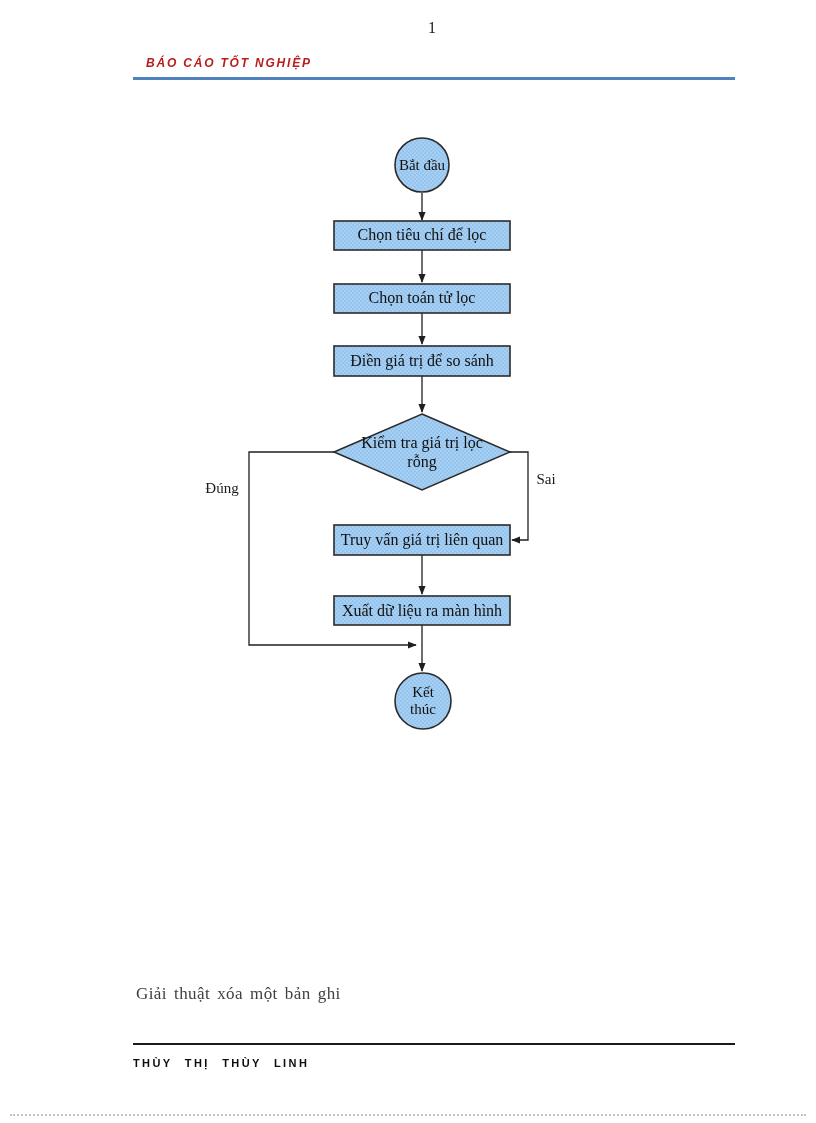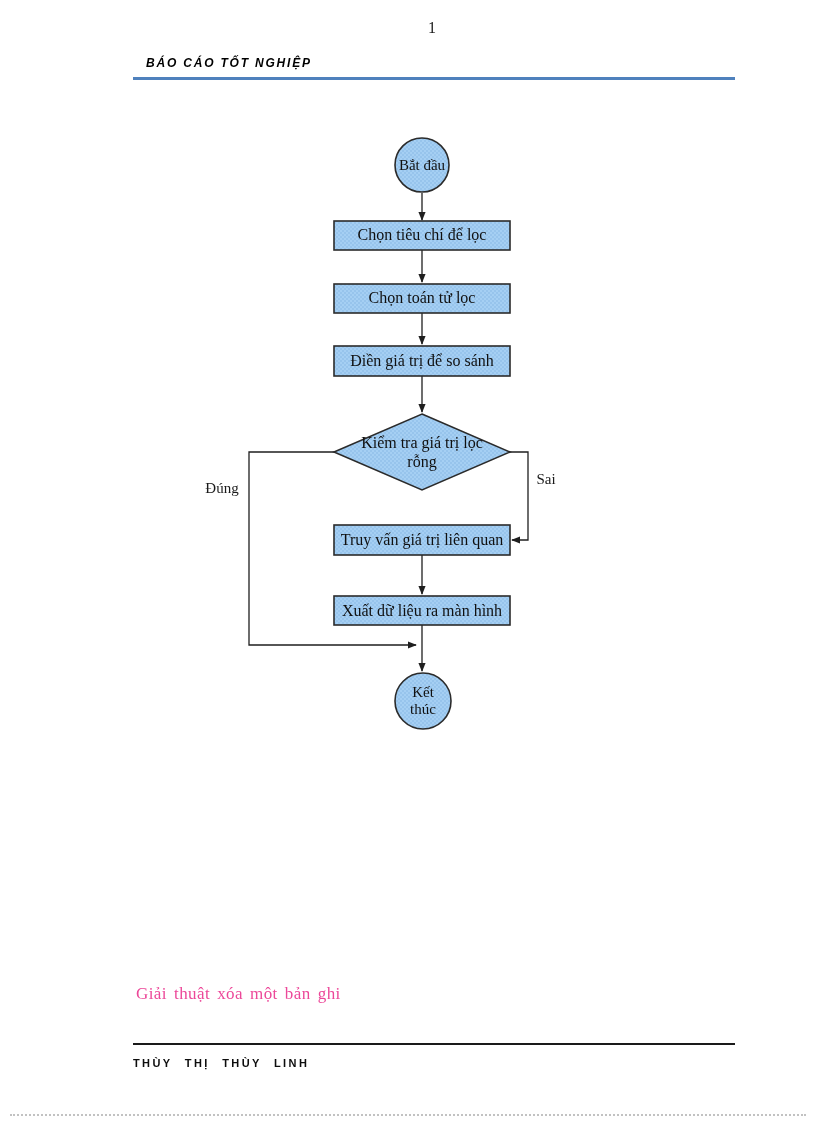--- a/index.html
+++ b/index.html
@@ -6,40 +6,40 @@
   .page {
     position:relative; width:816px; height:1123px; background:#ffffff;
     overflow:hidden; font-family:"Liberation Serif", serif; color:#111;
   }
   .page-number {
     position:absolute; left:428px; top:19px; font-size:16px; color:#1a1a1a;
   }
   .header-title {
     position:absolute; left:146px; top:56px;
     font-family:"Liberation Sans", sans-serif; font-weight:bold; font-style:italic;
-    font-size:12px; letter-spacing:1.8px; color:#000000; white-space:nowrap;
+    font-size:12px; letter-spacing:1.8px; color:#b91c1c; white-space:nowrap;
   }
   .header-rule {
     position:absolute; left:133px; top:77px; width:602px; height:3px; background:#4F81BD;
   }
   .flowchart { position:absolute; left:0; top:130px; }
   .flow-shape { stroke-width:1.6; }
   .flow-text {
     font-family:"Liberation Serif", serif; font-size:16px; fill:#101010;
     text-anchor:middle;
   }
   .flow-text-small { font-size:15px; }
   .branch-label {
     font-family:"Liberation Serif", serif; font-size:15px; fill:#1a1a1a; text-anchor:middle;
   }
   .connector { stroke:#1f1f1f; stroke-width:1.3; fill:none; }
   .arrowhead { fill:#1f1f1f; }
   .caption {
     position:absolute; left:136px; top:984px; font-size:17px; letter-spacing:0.4px;
-    word-spacing:2.5px; color:#ec4899;
+    word-spacing:2.5px; color:#404040;
   }
   .footer-rule {
     position:absolute; left:133px; top:1043px; width:602px; height:2px; background:#1a1a1a;
   }
   .footer-author {
     position:absolute; left:133px; top:1057px;
     font-family:"Liberation Sans", sans-serif; font-weight:bold; font-size:11px;
     letter-spacing:2.4px; word-spacing:7px; color:#0d0d0d; white-space:nowrap;
   }
   .page-dots {

